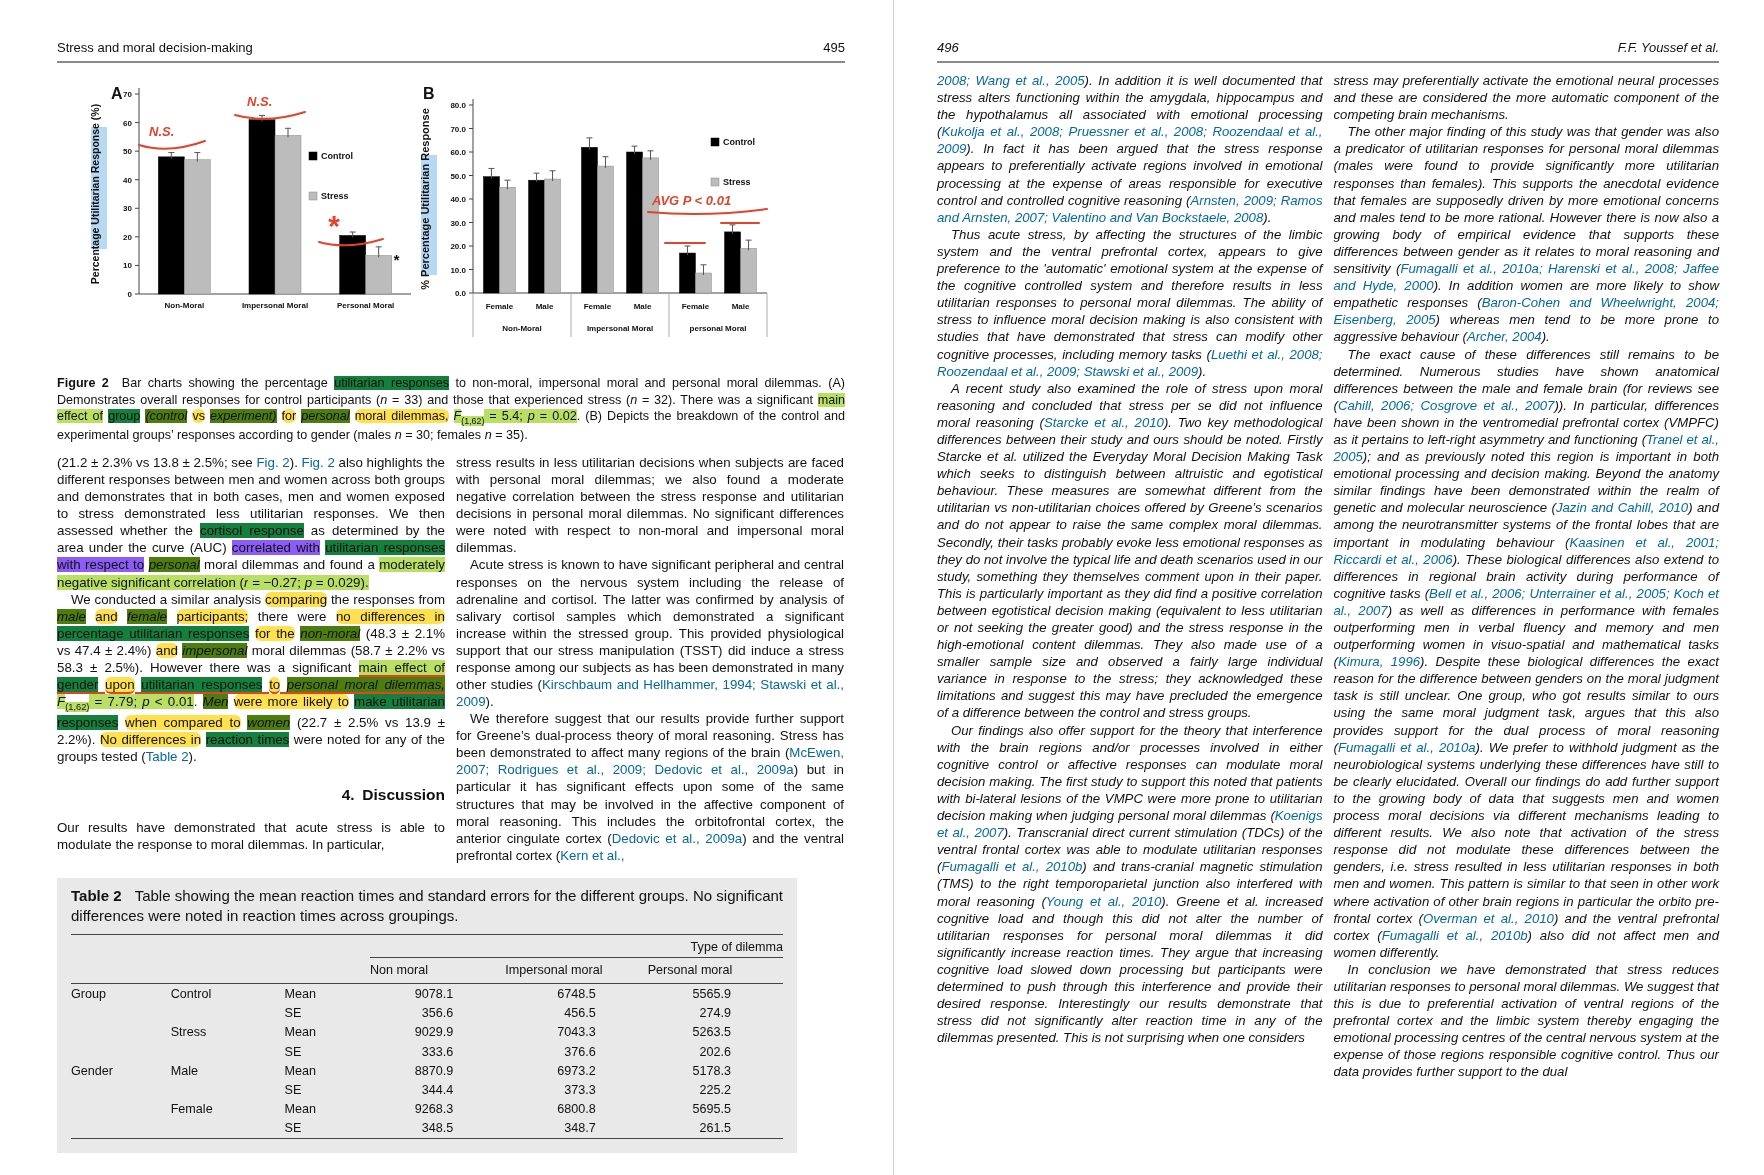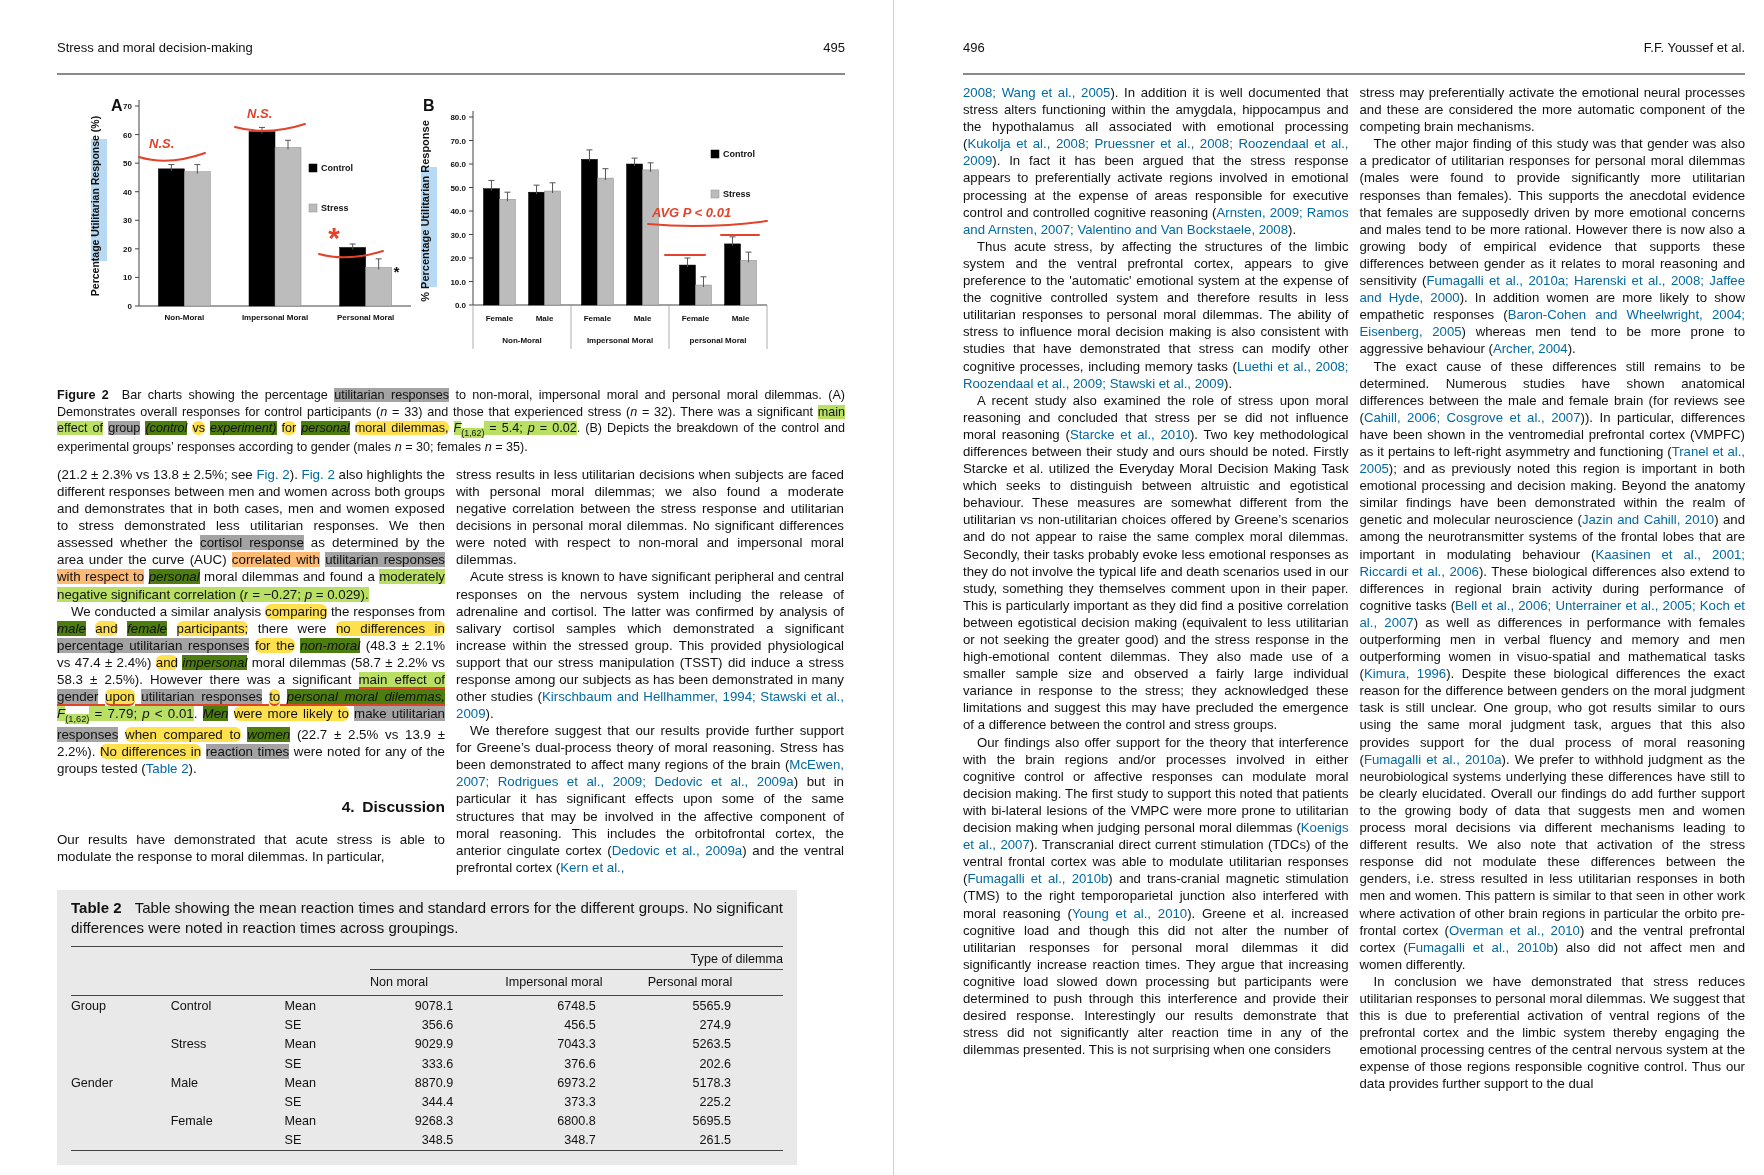--- a/index.html
+++ b/index.html
@@ -1,44 +1,44 @@
 <!DOCTYPE html>
 <html><head>
 <meta charset="utf-8">
 <style>
   html,body{margin:0;padding:0;}
   body{width:1764px;height:1175px;position:relative;background:#ffffff;
        font-family:"Liberation Sans",sans-serif;color:#111;}
   .page{position:absolute;top:0;}
   #pageL{left:57px;width:788px;}
-  #pageR{left:963px;width:782px;}
+  #pageR{left:937px;width:782px;font-style:italic;}
   .divider{position:absolute;left:893px;top:0;width:1px;height:1175px;background:#cfcfcf;}
   .runhead{display:flex;justify-content:space-between;align-items:flex-end;
-           font-size:13px;padding-top:40px;padding-bottom:18px;border-bottom:2px solid #8a8a8a;}
+           font-size:13px;padding-top:40px;padding-bottom:6px;border-bottom:2px solid #8a8a8a;}
   
   .figure-wrap{position:relative;height:308px;}
   .chartbox{position:absolute;}
   #chartA{left:30px;top:16px;width:336px;height:258px;}
   #chartB{left:358px;top:12px;width:396px;height:292px;}
   .caption{font-size:12.6px;line-height:1.32;text-align:justify;margin:4px 0 0 0;}
   .cap-label{font-weight:bold;margin-right:13px;}
   
   .cols{display:flex;gap:11px;margin-top:10px;}
   .col{width:388px;font-size:13.3px;line-height:1.285;text-align:justify;}
   #pageR .col{font-size:13.2px;line-height:1.295;}
   .para{margin:0;}
   .ind{text-indent:14px;}
   .dhead{font-size:15.5px;font-weight:bold;margin:20px 0 14px 0;text-align:right;}
   
   .s-l{color:#0369a1;}
-  .s-hb{background:#a3a3a3;}
+  .s-hb{background:#15803d;}
   .s-hg{background:#b9e064;}
   .s-hy{background:#ffe14f;border-radius:6px;}
   .s-hp{background:#4d7c0f;font-style:italic;}
-  .s-hr{background:#fdba74;}
+  .s-hr{background:#8b5cf6;}
   .it{font-style:italic;}
   .redline{border-bottom:2.5px solid #e04327;}
   sub{font-size:70%;}
   
   .tablewrap{margin-top:14px;width:712px;background:#e9e9e9;padding:8px 14px 14px 14px;}
   .tcaption{font-size:15px;line-height:1.35;margin:0 0 8px 0;text-align:justify;}
   table{width:100%;border-collapse:collapse;border-top:1.5px solid #444;border-bottom:1.5px solid #444;font-size:12.6px;}
   th,td{font-weight:normal;text-align:left;}
   .thr1 th{padding:5px 0 3px 0;text-align:right;}
   .span-h{border-bottom:1px solid #444;}

